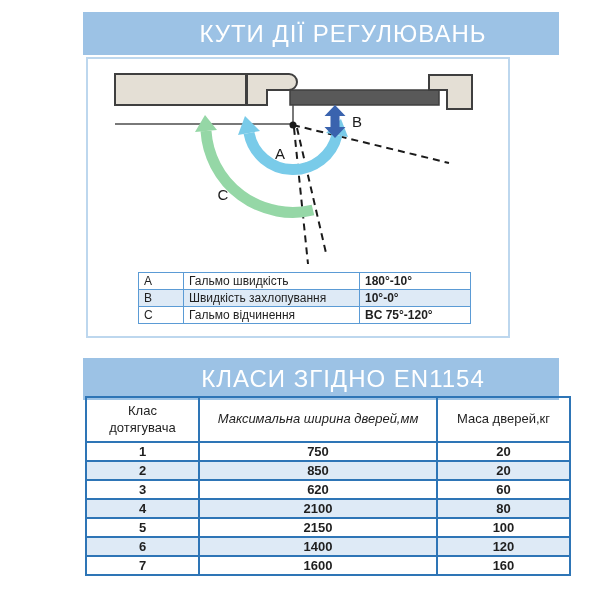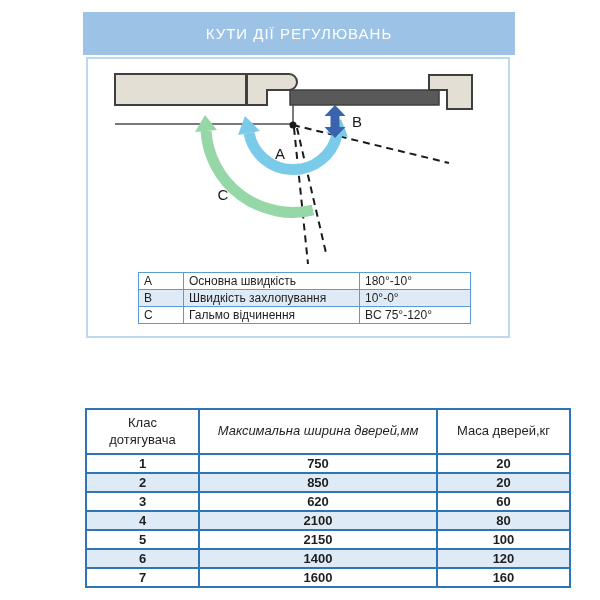--- a/index.html
+++ b/index.html
@@ -5,21 +5,21 @@
   html,body{margin:0;padding:0;background:#fff;}
   .page{
     position:relative;width:600px;height:600px;background:#ffffff;
     font-family:"Liberation Sans",sans-serif;color:#1f1f1f;overflow:hidden;
   }
   
   .titlebar{
     position:absolute;left:83px;width:432px;height:43px;
     background:#9CC2E5;color:#ffffff;
     display:flex;align-items:center;justify-content:center;
-    font-size:15px;font-weight:400;letter-spacing:1px;
+    font-size:24px;font-weight:400;letter-spacing:1px;padding-left:44px;
   }
   #titlebar1{top:12px;}
   #titlebar2{top:358px;height:42px;}
   
   .diagram-box{
     position:absolute;left:86px;top:57px;width:424px;height:281px;
     border:2px solid #BDD7EE;box-sizing:border-box;background:#fff;
   }
   .diagram-box svg{position:absolute;left:0;top:0;}
   .wall{fill:#E4DFD5;stroke:#3F3F3F;stroke-width:2;}
@@ -32,24 +32,24 @@
   
   .legend-table{
     position:absolute;left:50px;top:213px;
     border-collapse:collapse;table-layout:fixed;font-size:12px;
   }
   .legend-table td{
     border:1px solid #5B9BD5;height:16px;padding:0 0 0 5px;
     vertical-align:middle;white-space:nowrap;overflow:hidden;
   }
   .legend-table tr.shaded td{background:#DEEAF6;}
-  .lt-c1{width:39px;} .lt-c2{width:170px;} .lt-c3{width:105px;}
+  .lt-c1{width:39px;} .lt-c2{width:170px;} .lt-c3{width:105px;font-weight:bold;}
   
   .en-table{
-    position:absolute;left:85px;top:408px;width:430px;
+    position:absolute;left:85px;top:396px;width:430px;
     border-collapse:collapse;table-layout:fixed;padding-left:28px;
   }
   .en-table th,.en-table td{
     border:2px solid #2E75B6;text-align:center;vertical-align:middle;
   }
   .en-table th{
     height:43px;font-size:13px;font-weight:500;padding:0 8px;line-height:1.25;
   }
   .en-table td{height:17px;font-size:13px;font-weight:600;padding:0;}
   .en-table tr.shaded td{background:#DEEAF6;}
@@ -89,37 +89,38 @@
 
       <text class="diag-label" x="192" y="100" text-anchor="middle">A</text>
       <text class="diag-label" x="264" y="68" text-anchor="start">B</text>
       <text class="diag-label" x="135" y="141" text-anchor="middle">C</text>
     </svg>
 
     <table class="legend-table">
       <tbody>
         <tr>
           <td class="lt-c1">A</td>
-          <td class="lt-c2">Основна швидкість</td>
+          <td class="lt-c2">Гальмо швидкість</td>
           <td class="lt-c3">180°-10°</td>
         </tr>
         <tr class="shaded">
           <td class="lt-c1">B</td>
           <td class="lt-c2">Швидкість захлопування</td>
           <td class="lt-c3">10°-0°</td>
         </tr>
         <tr>
           <td class="lt-c1">C</td>
           <td class="lt-c2">Гальмо відчинення</td>
           <td class="lt-c3">BC 75°-120°</td>
         </tr>
       </tbody>
     </table>
   </div>
 
+  <div class="titlebar" id="titlebar2">КЛАСИ ЗГІДНО EN1154</div>
 
   <table class="en-table">
     <thead>
       <tr>
         <th class="c1">Клас дотягувача</th>
         <th class="c2">Максимальна ширина дверей,мм</th>
         <th class="c3">Маса дверей,кг</th>
       </tr>
     </thead>
     <tbody>

